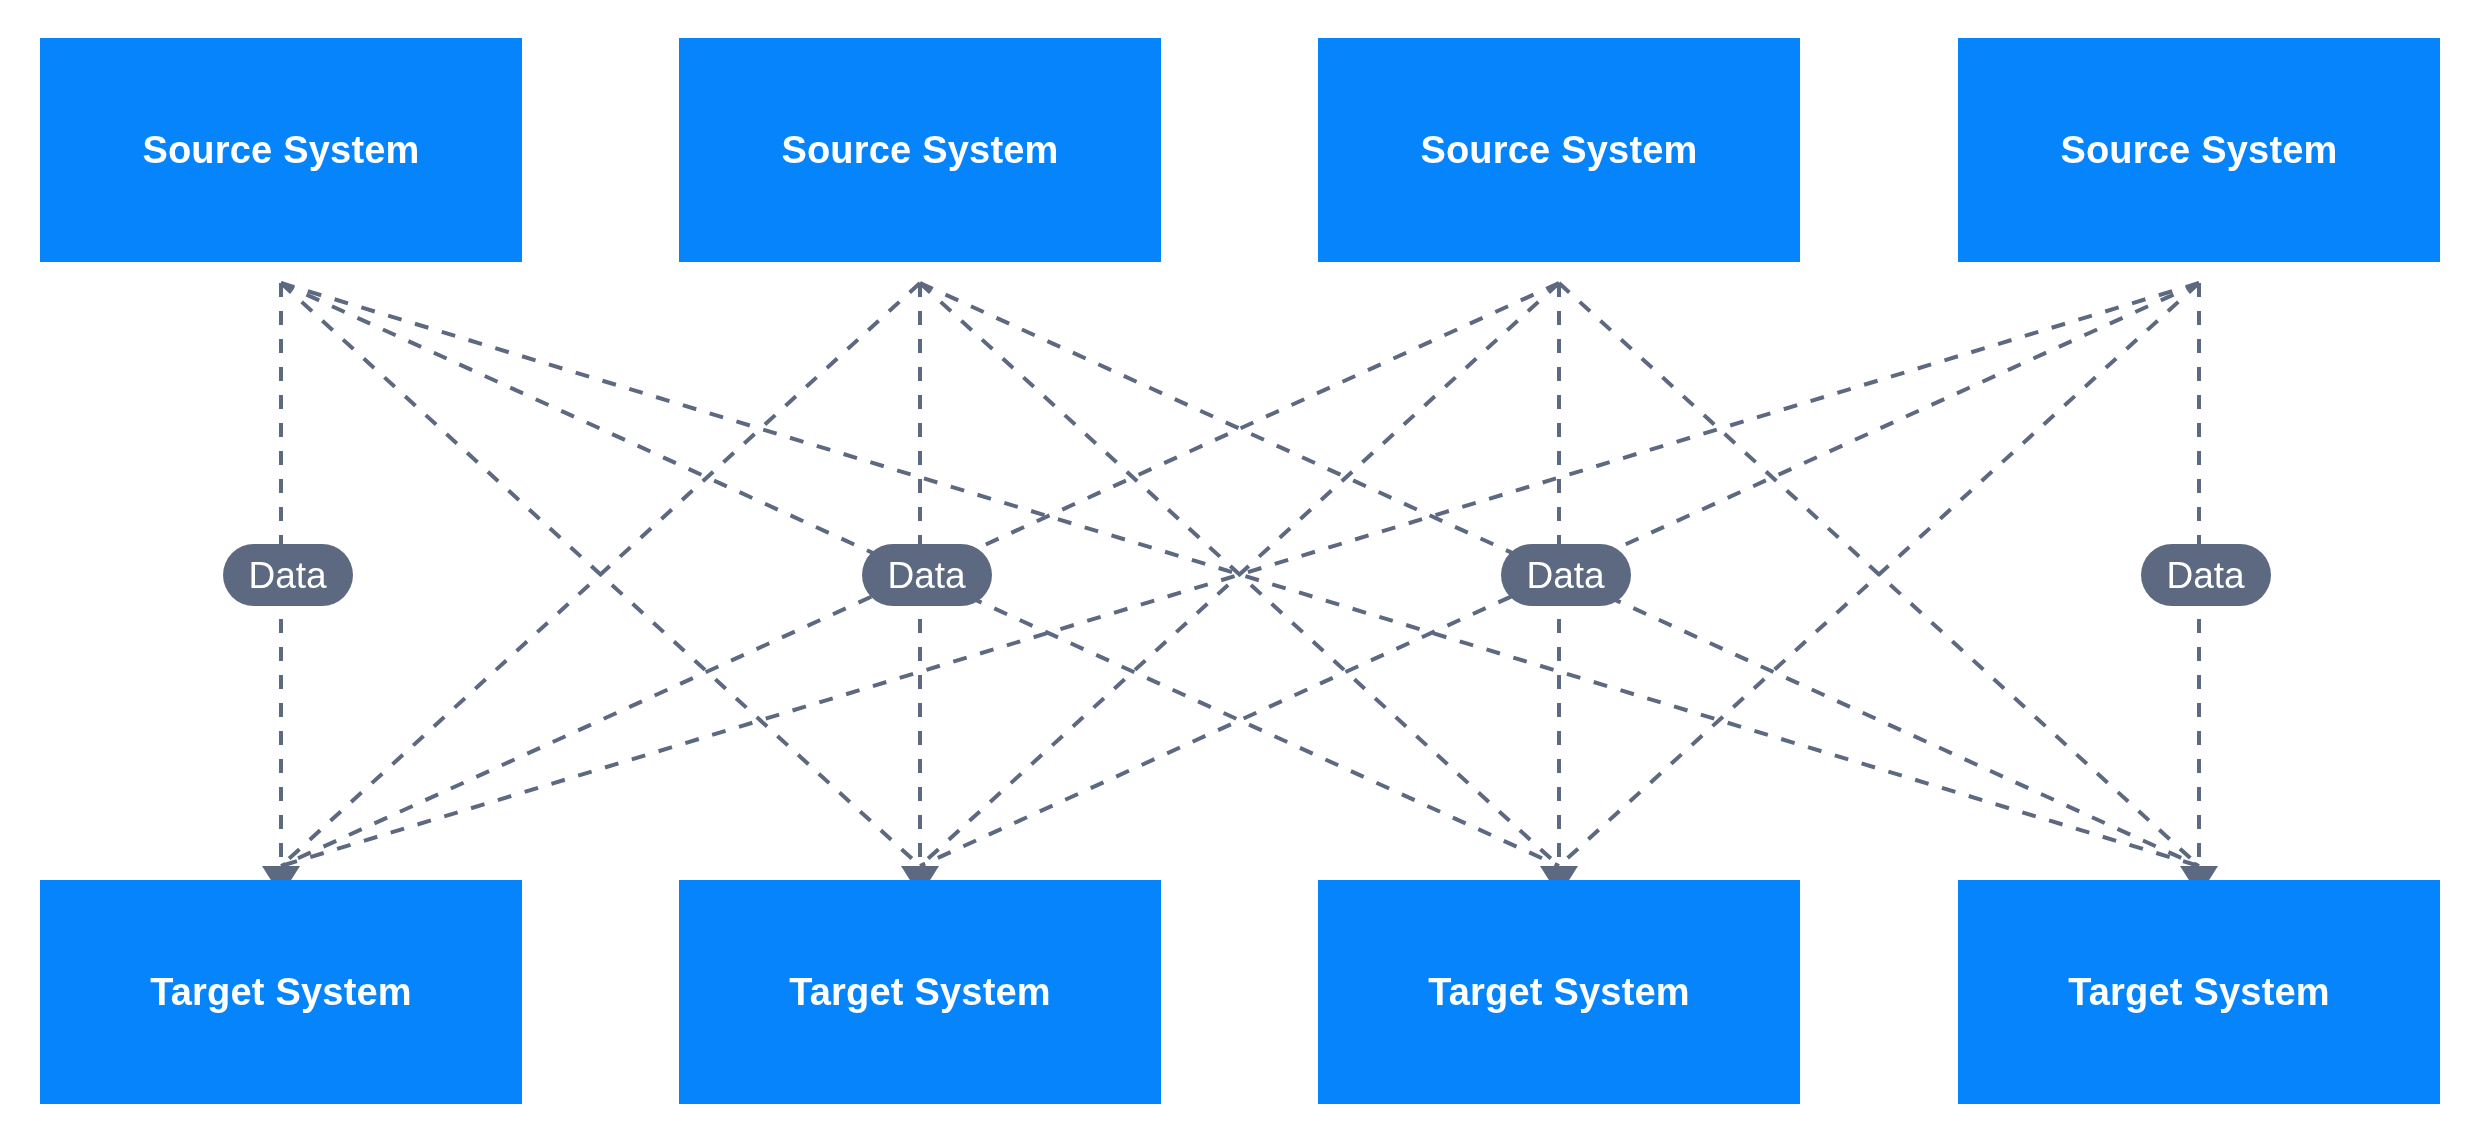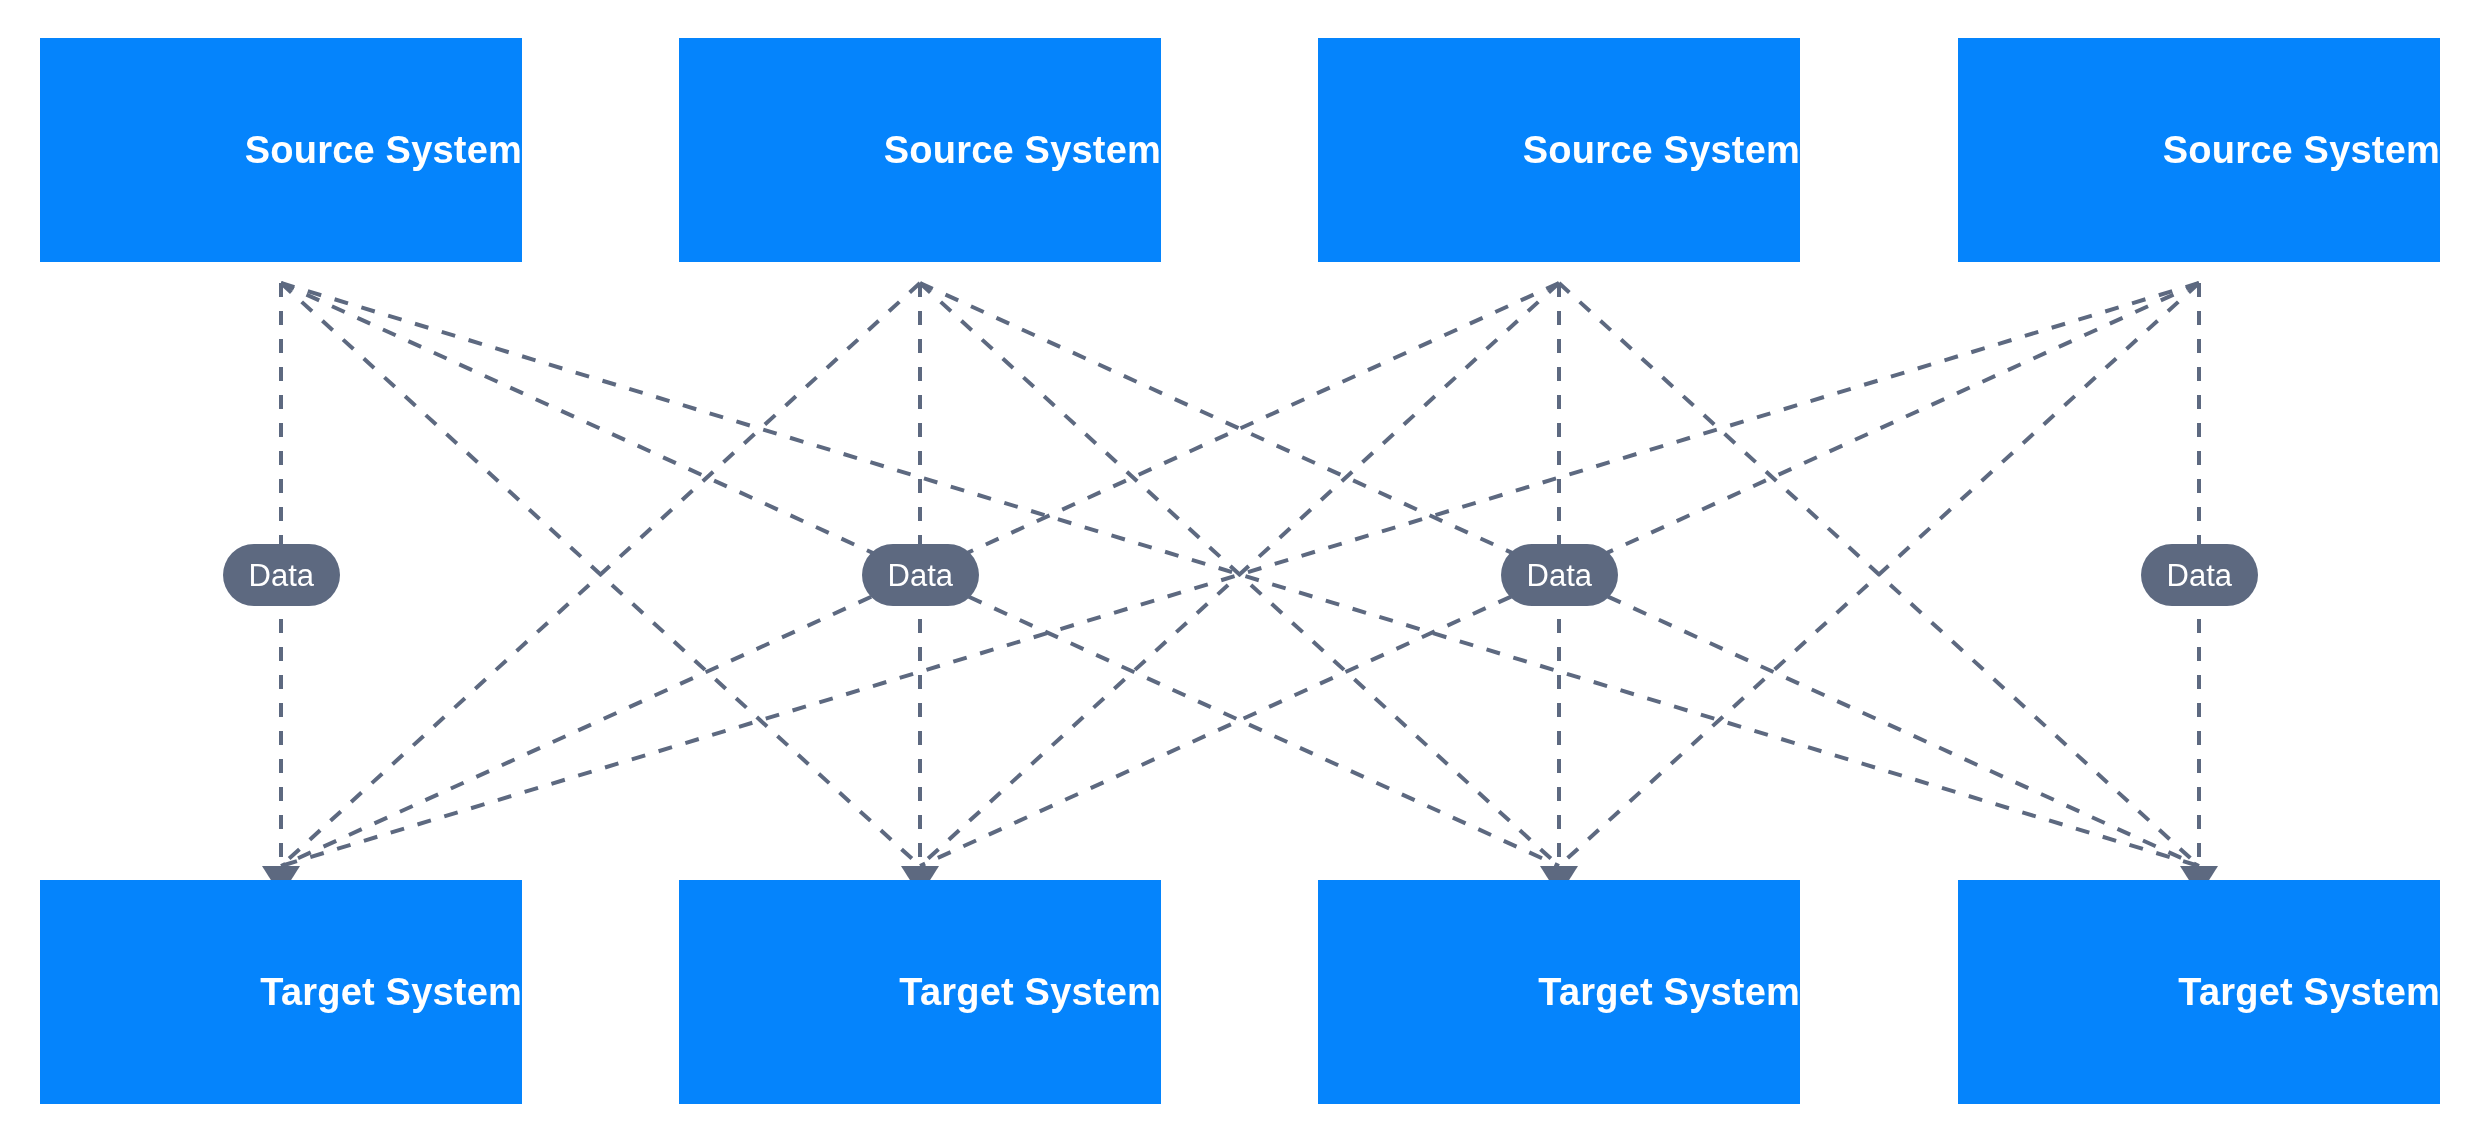--- a/index.html
+++ b/index.html
@@ -24,21 +24,21 @@
     position: absolute;
     left: 0;
     top: 0;
     width: 2480px;
     height: 1144px;
   }
   .node-box {
     position: absolute;
     display: flex;
     align-items: center;
-    justify-content: flex-end;
+    justify-content: center;
     box-sizing: border-box;
     color: #ffffff;
     font-weight: bold;
     font-size: 38px;
     letter-spacing: 0.2px;
     line-height: 1;
     user-select: none;
   }
   .node-label {
     display: block;
@@ -47,21 +47,21 @@
   }
   .data-pill {
     position: absolute;
     display: flex;
     align-items: center;
     justify-content: center;
     box-sizing: border-box;
     height: 62px;
     border-radius: 31px;
     color: #ffffff;
-    font-size: 31px;
+    font-size: 37px;
     font-weight: normal;
     line-height: 1;
     padding: 0 26px;
     white-space: nowrap;
     user-select: none;
   }
 </style>
 </head>
 <body>
 

